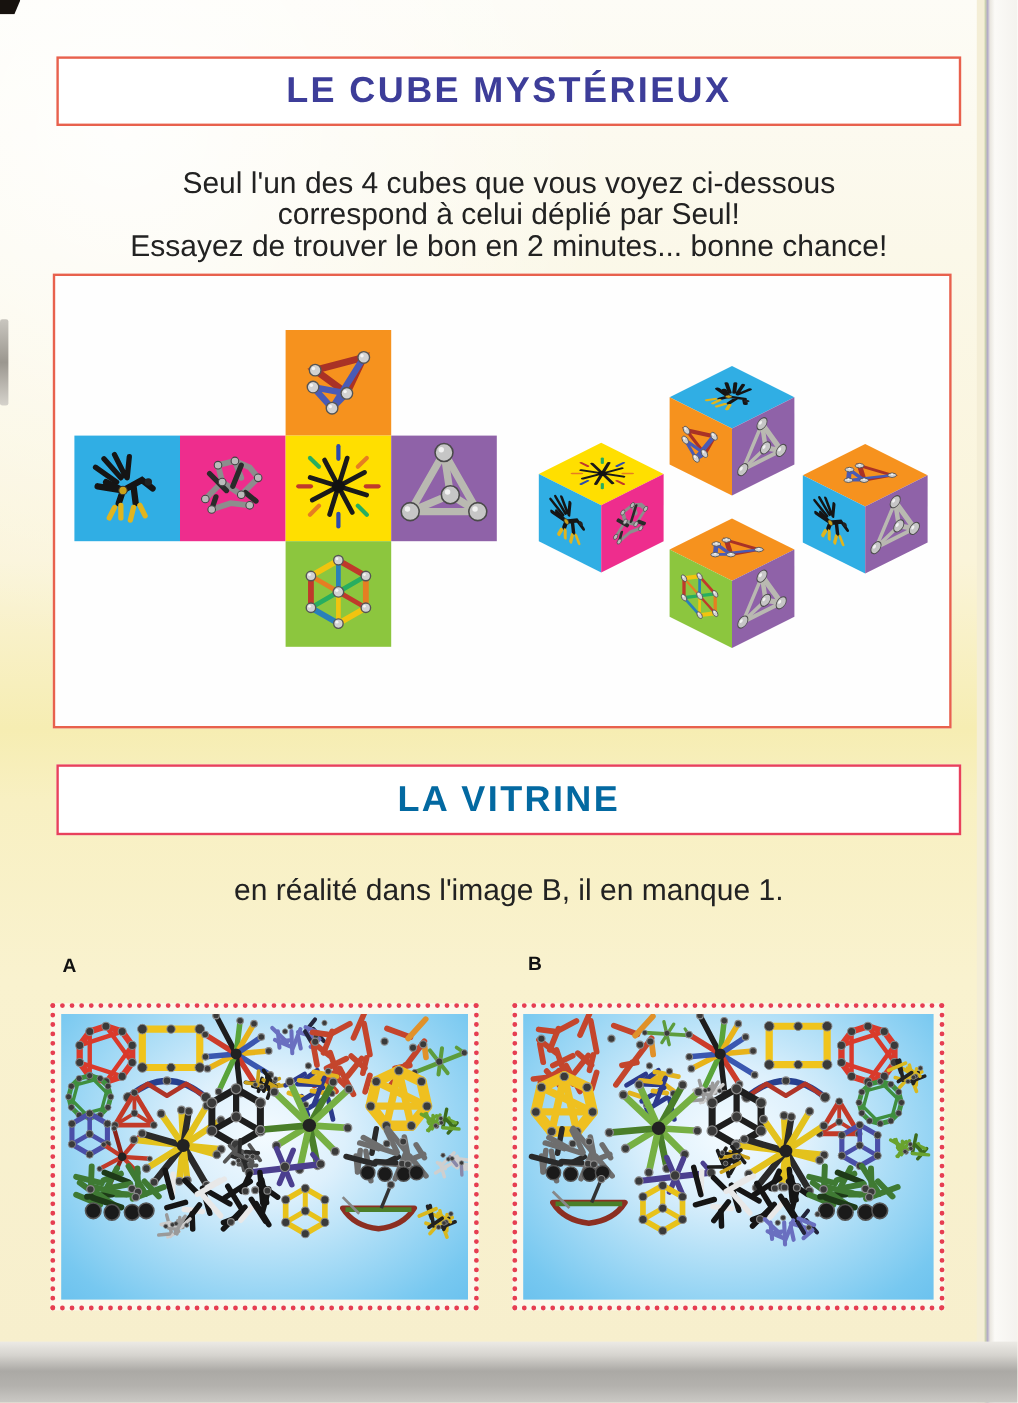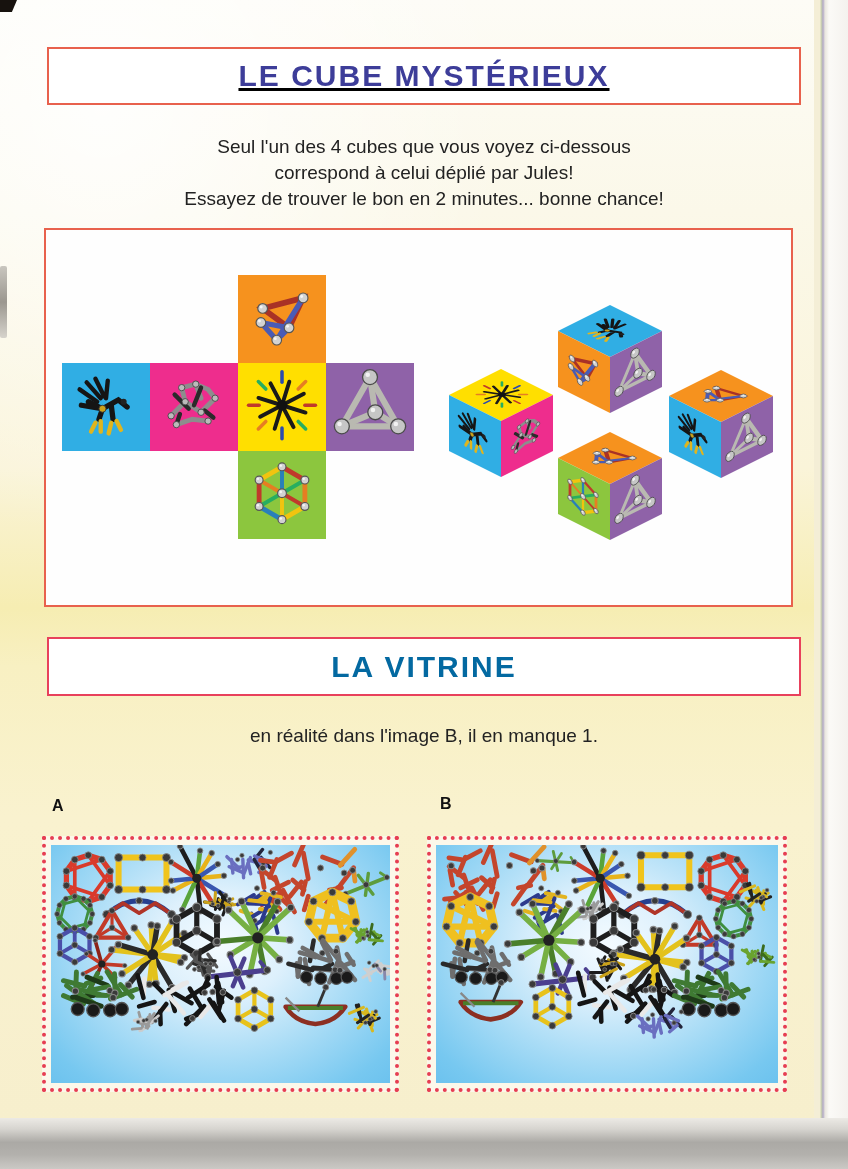--- a/index.html
+++ b/index.html
@@ -6,21 +6,21 @@
   body{width:848px;height:1169px;position:relative;overflow:hidden;background:#fff;
        font-family:"Liberation Sans","DejaVu Sans",sans-serif;}
   .page{position:absolute;inset:0;
     background:linear-gradient(180deg,#fdfcf6 0%,#fbf8e9 18%,#faf4d9 40%,#f6edb2 52%,#f8f0c2 57%,#f9f2cf 70%,#f7efcd 96%);
   }
   
   .page::before{content:"";position:absolute;left:0;top:0;width:60%;height:46%;
     background:radial-gradient(ellipse at 20% 20%,rgba(255,255,255,.85),rgba(255,255,255,0) 70%);pointer-events:none;}
   .title-box{position:absolute;background:#ffffff;border:2px solid;display:flex;align-items:center;justify-content:center;}
   .title-box h1{margin:0;font-size:30px;font-weight:bold;letter-spacing:2px;}
-  .instructions{position:absolute;left:0;width:848px;text-align:center;font-size:19px;line-height:26px;}
+  .instructions{position:absolute;left:0;width:848px;text-align:center;font-size:25px;line-height:26px;}
   .instructions span{display:block;}
   .puzzle-box{position:absolute;left:44px;top:228px;width:745px;height:375px;background:#fefefe;border:2px solid;}
   .net{position:absolute;inset:0;}
   .net-face{position:absolute;}
   .net-face svg{width:100%;height:100%;display:block;}
   .cube-layer{position:absolute;inset:0;}
   .cube-layer svg{width:100%;height:100%;display:block;}
   .photo-label{position:absolute;font-size:16px;font-weight:bold;color:#111;}
   .photo{position:absolute;margin:0;border:4px dotted;padding:5px;background:#fcf8ea;box-sizing:border-box;}
   .photo-sky{width:100%;height:100%;
@@ -32,27 +32,27 @@
     background:linear-gradient(180deg,#eceae5 0%,#d6d4cf 22%,#aba9a5 48%,#b3b1ad 72%,#cbc9c5 100%);}
   .corner-mark{position:absolute;left:0;top:0;width:17px;height:12px;background:#17120e;
     clip-path:polygon(0 0,100% 0,70% 100%,0 100%);}
   .left-artifact{position:absolute;left:0;top:266px;width:7px;height:72px;background:linear-gradient(180deg,#c9c6bf,#9b978f,#d6d3cc);border-radius:2px;}
 </style>
 </head>
 <body>
 
 <div class="page">
 
-  <section class="title-box" id="box1" style="left: 47px; top: 47px; width: 750px; height: 54px; border-color: rgb(232, 97, 77); text-decoration: underline;">
+  <section class="title-box" id="box1" style="left: 47px; top: 47px; width: 750px; height: 54px; border-color: rgb(232, 97, 77);">
     <h1 style="color: rgb(61, 61, 153);">LE CUBE MYSTÉRIEUX</h1>
   </section>
 
   <p class="instructions" style="top: 115px; color: rgb(34, 34, 34);">
     <span>Seul l'un des 4 cubes que vous voyez ci-dessous</span>
-    <span>correspond à celui déplié par Jules!</span>
+    <span>correspond à celui déplié par Seul!</span>
     <span>Essayez de trouver le bon en 2 minutes... bonne chance!</span>
   </p>
 
   <div class="puzzle-box" id="puzzleBox" style="border-color: rgb(232, 97, 77);">
     <div class="net" id="net">
         <div class="net-face" style="left: 192px; top: 45px; width: 88px; height: 88px; background: rgb(246, 146, 30);">
           <svg viewBox="0 0 100 100">
             <g fill="none" stroke-linecap="round">
       <path d="M28 38 L74 26 L58 60 Z" stroke="#a93226" stroke-width="6.5"></path>
       <path d="M26 54 L58 60 M26 54 L44 74 L58 60 M74 26 L44 74" stroke="#4a5bb5" stroke-width="6"></path>

